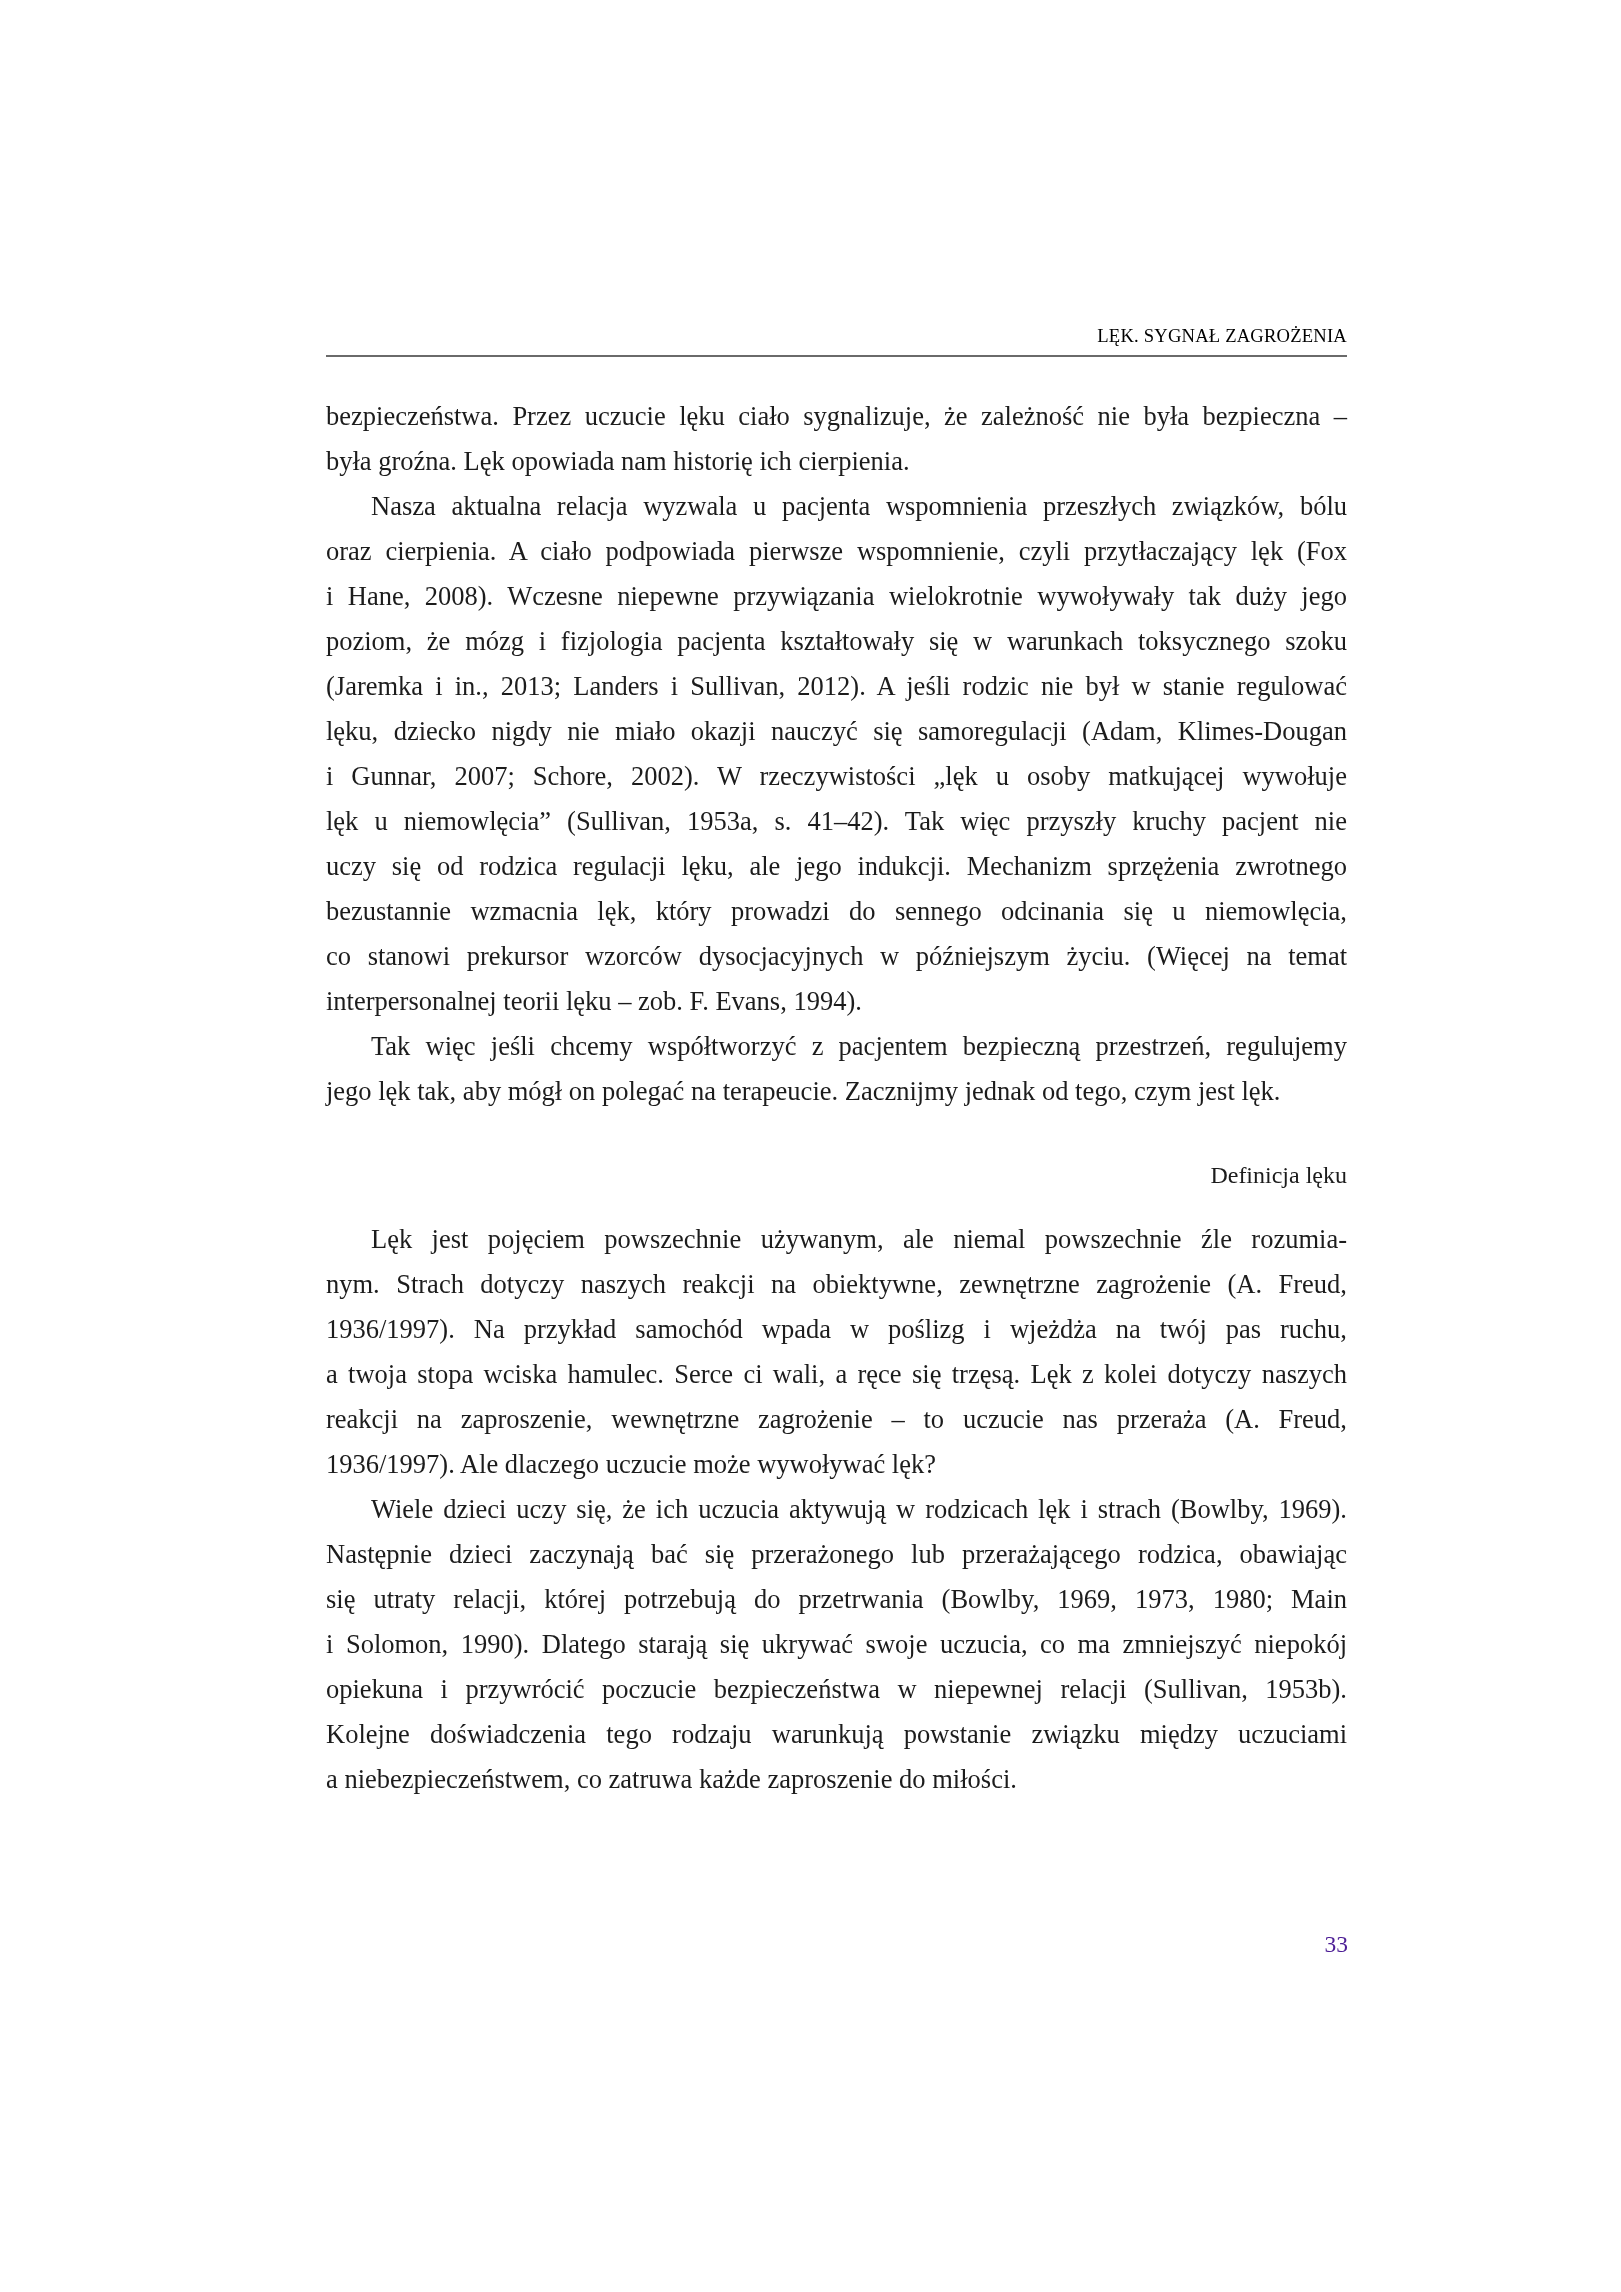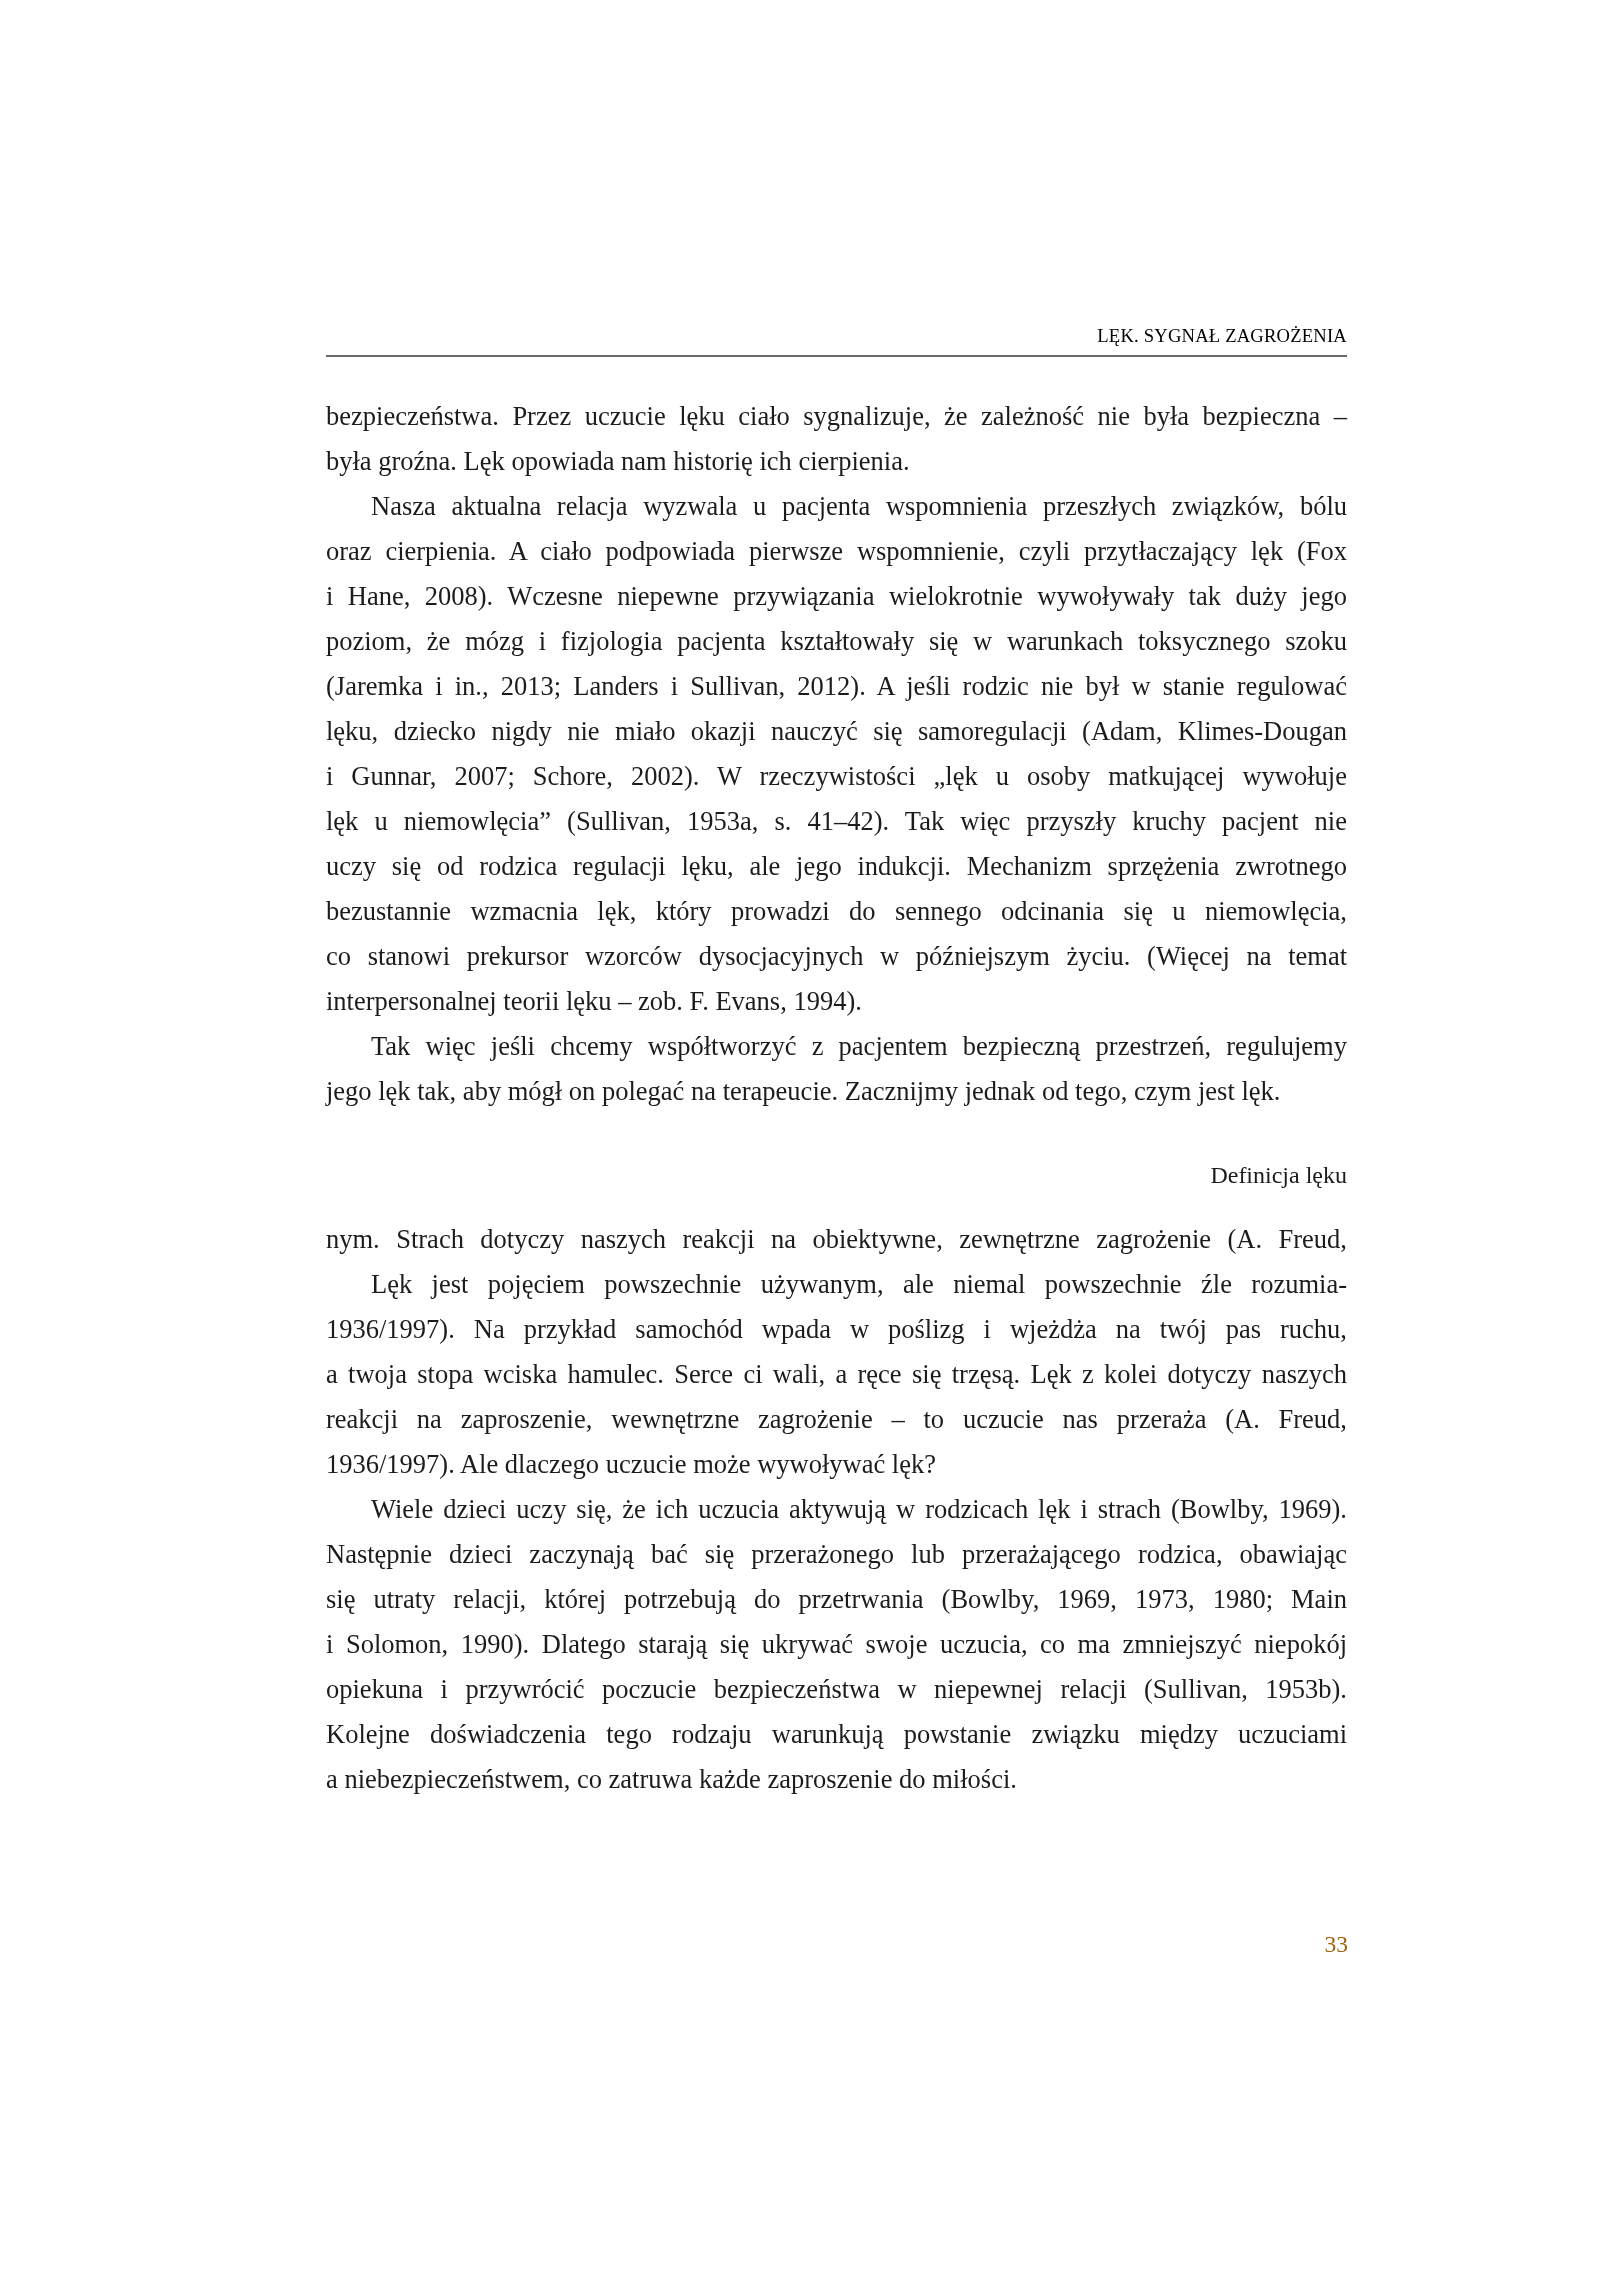--- a/index.html
+++ b/index.html
@@ -60,21 +60,21 @@
       margin-top: 39px;
       margin-bottom: 18.6px;
     }
     .page-number {
       position: absolute;
       left: 1274px;
       width: 74px;
       top: 1931px;
       text-align: right;
       font-size: 23.5px;
-      color: #a16207;
+      color: #4c1d95;
     }
   </style>
 </head>
 <body>
 
 <div class="running-header">
   <span>LĘK. SYGNAŁ ZAGROŻENIA</span>
 </div>
 
 <div class="body-text">
@@ -100,22 +100,22 @@
   </div>
 
   <div>
     <span class="line indent">Tak więc jeśli chcemy współtworzyć z pacjentem bezpieczną przestrzeń, regulujemy</span>
     <span class="line last">jego lęk tak, aby mógł on polegać na terapeucie. Zacznijmy jednak od tego, czym jest lęk.</span>
   </div>
 
   <span class="section-heading">Definicja lęku</span>
 
   <div>
+    <span class="line indent">Lęk jest pojęciem powszechnie używanym, ale niemal powszechnie źle rozumia-</span>
     <span class="line">nym. Strach dotyczy naszych reakcji na obiektywne, zewnętrzne zagrożenie (A. Freud,</span>
-    <span class="line indent">Lęk jest pojęciem powszechnie używanym, ale niemal powszechnie źle rozumia-</span>
     <span class="line">1936/1997). Na przykład samochód wpada w poślizg i wjeżdża na twój pas ruchu,</span>
     <span class="line">a twoja stopa wciska hamulec. Serce ci wali, a ręce się trzęsą. Lęk z kolei dotyczy naszych</span>
     <span class="line">reakcji na zaproszenie, wewnętrzne zagrożenie – to uczucie nas przeraża (A. Freud,</span>
     <span class="line last">1936/1997). Ale dlaczego uczucie może wywoływać lęk?</span>
   </div>
 
   <div>
     <span class="line indent">Wiele dzieci uczy się, że ich uczucia aktywują w rodzicach lęk i strach (Bowlby, 1969).</span>
     <span class="line">Następnie dzieci zaczynają bać się przerażonego lub przerażającego rodzica, obawiając</span>
     <span class="line">się utraty relacji, której potrzebują do przetrwania (Bowlby, 1969, 1973, 1980; Main</span>

